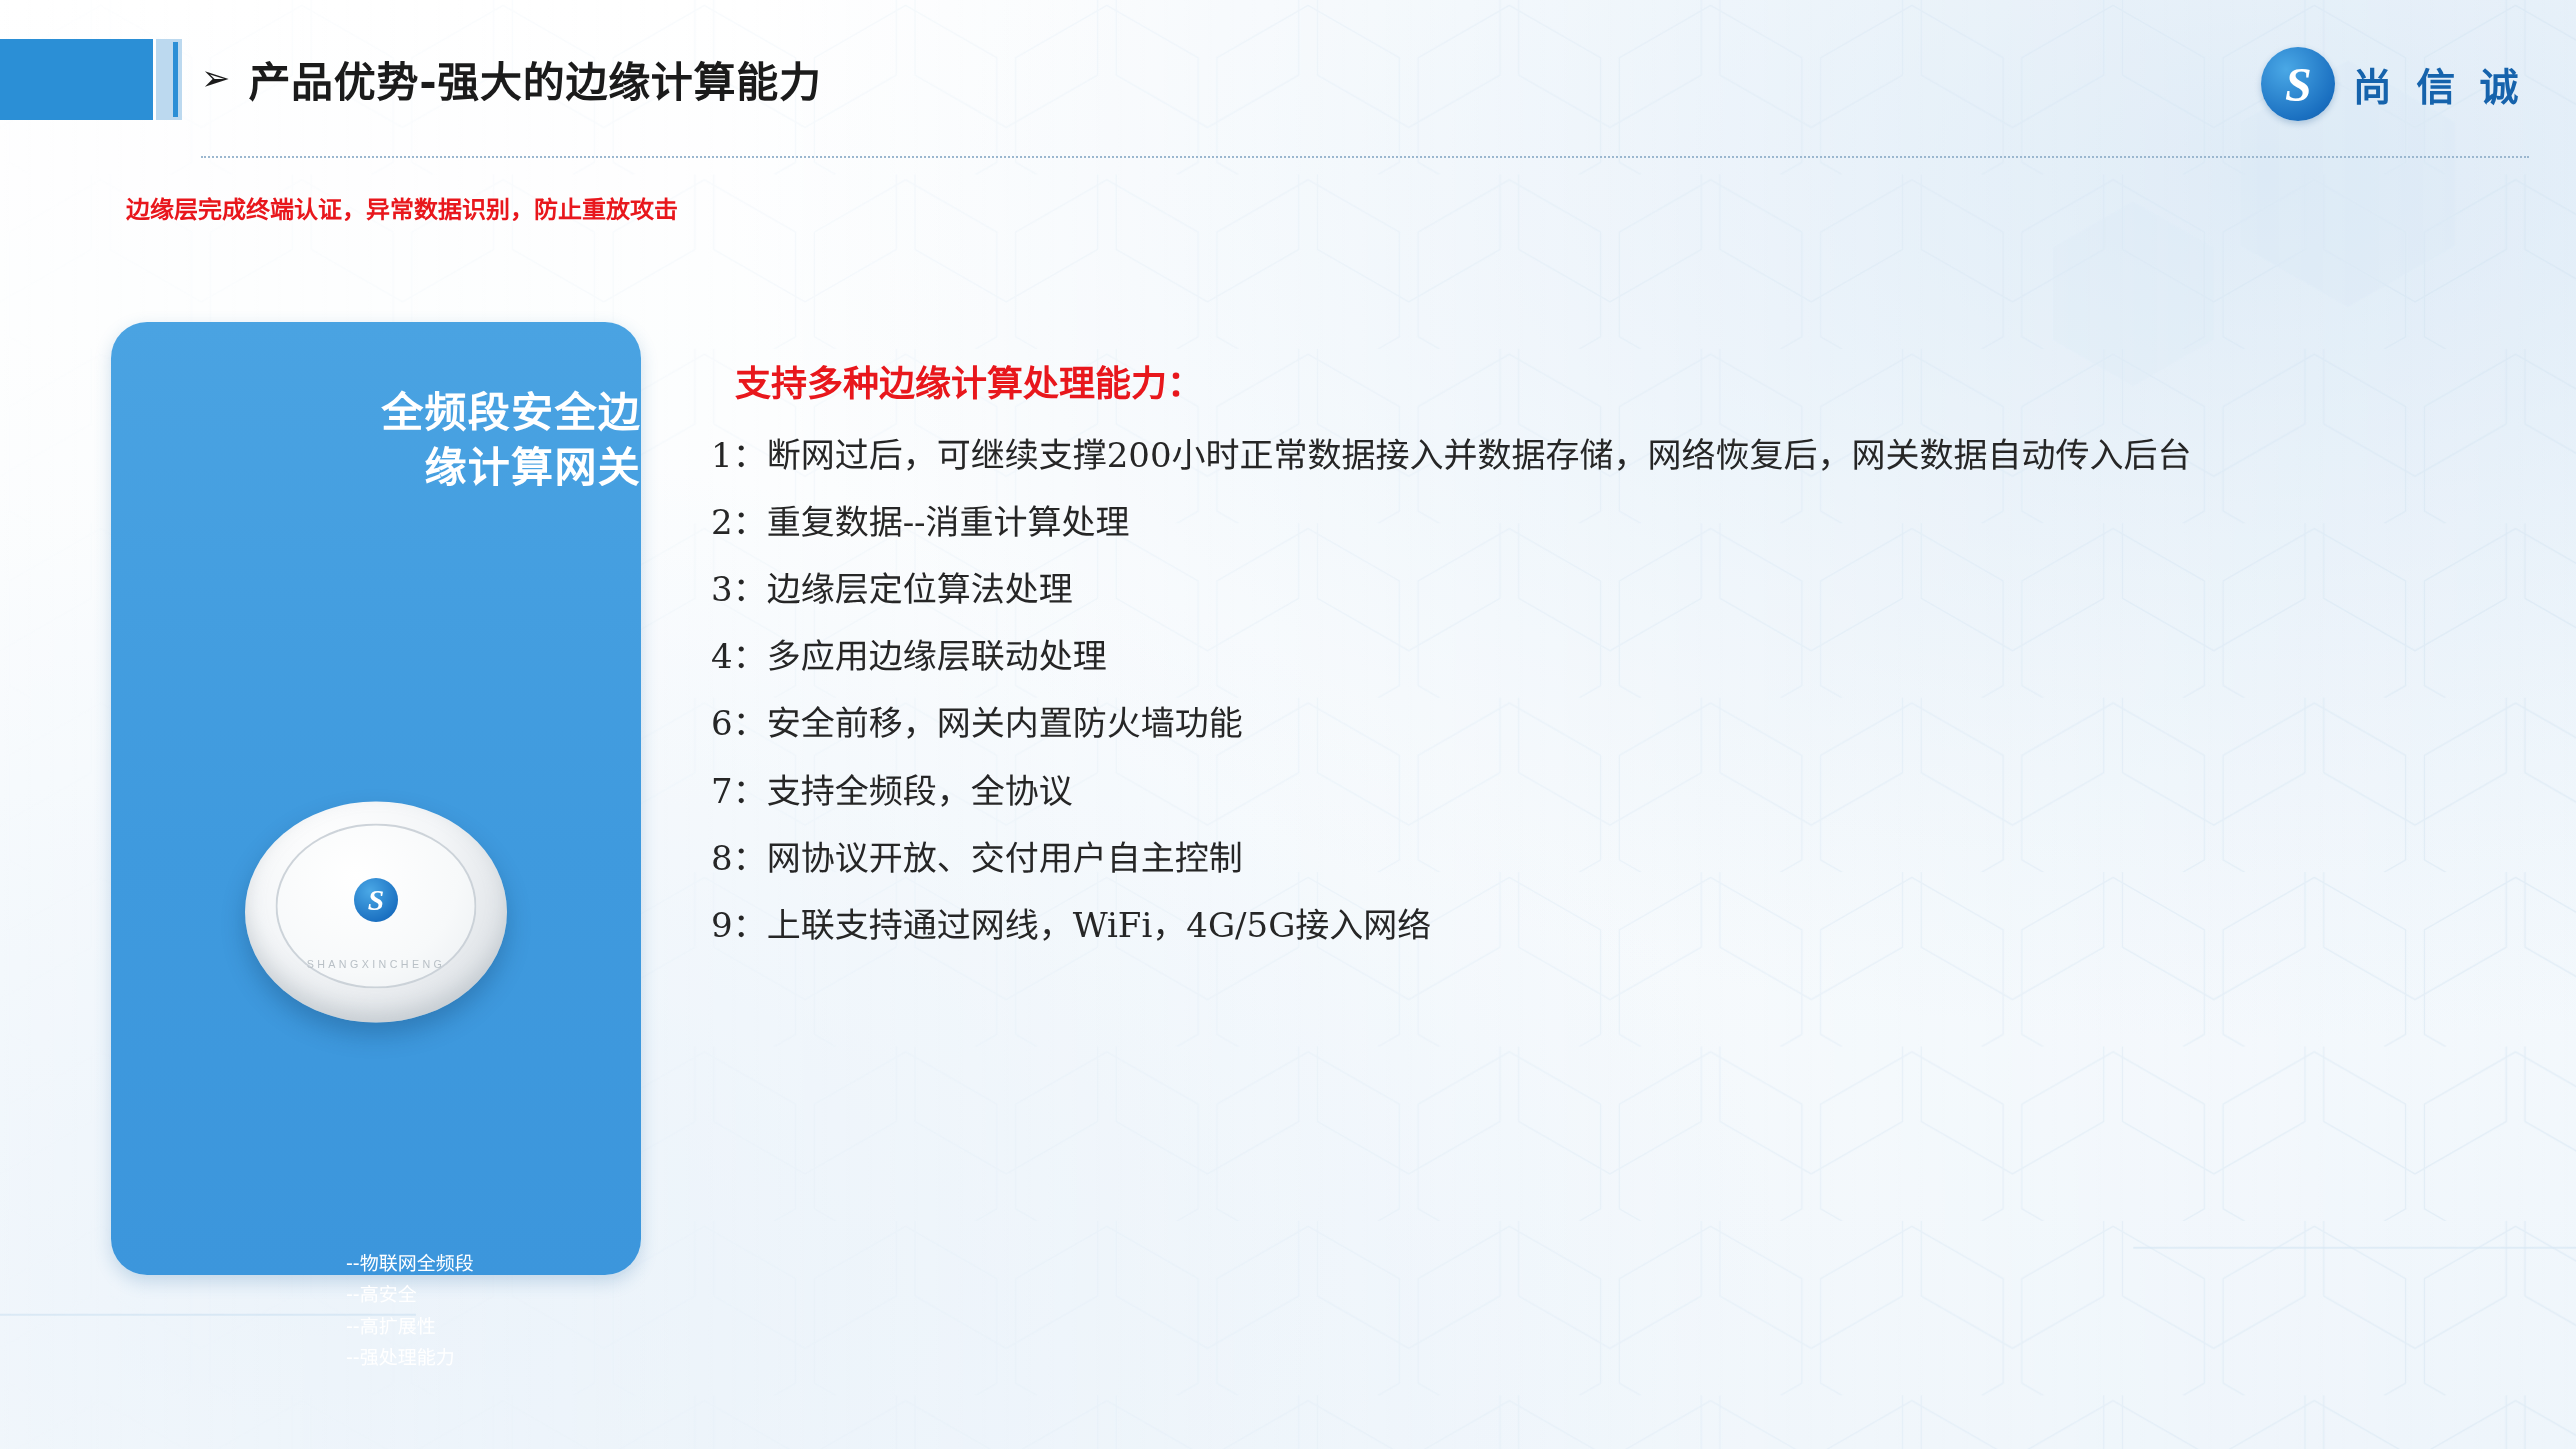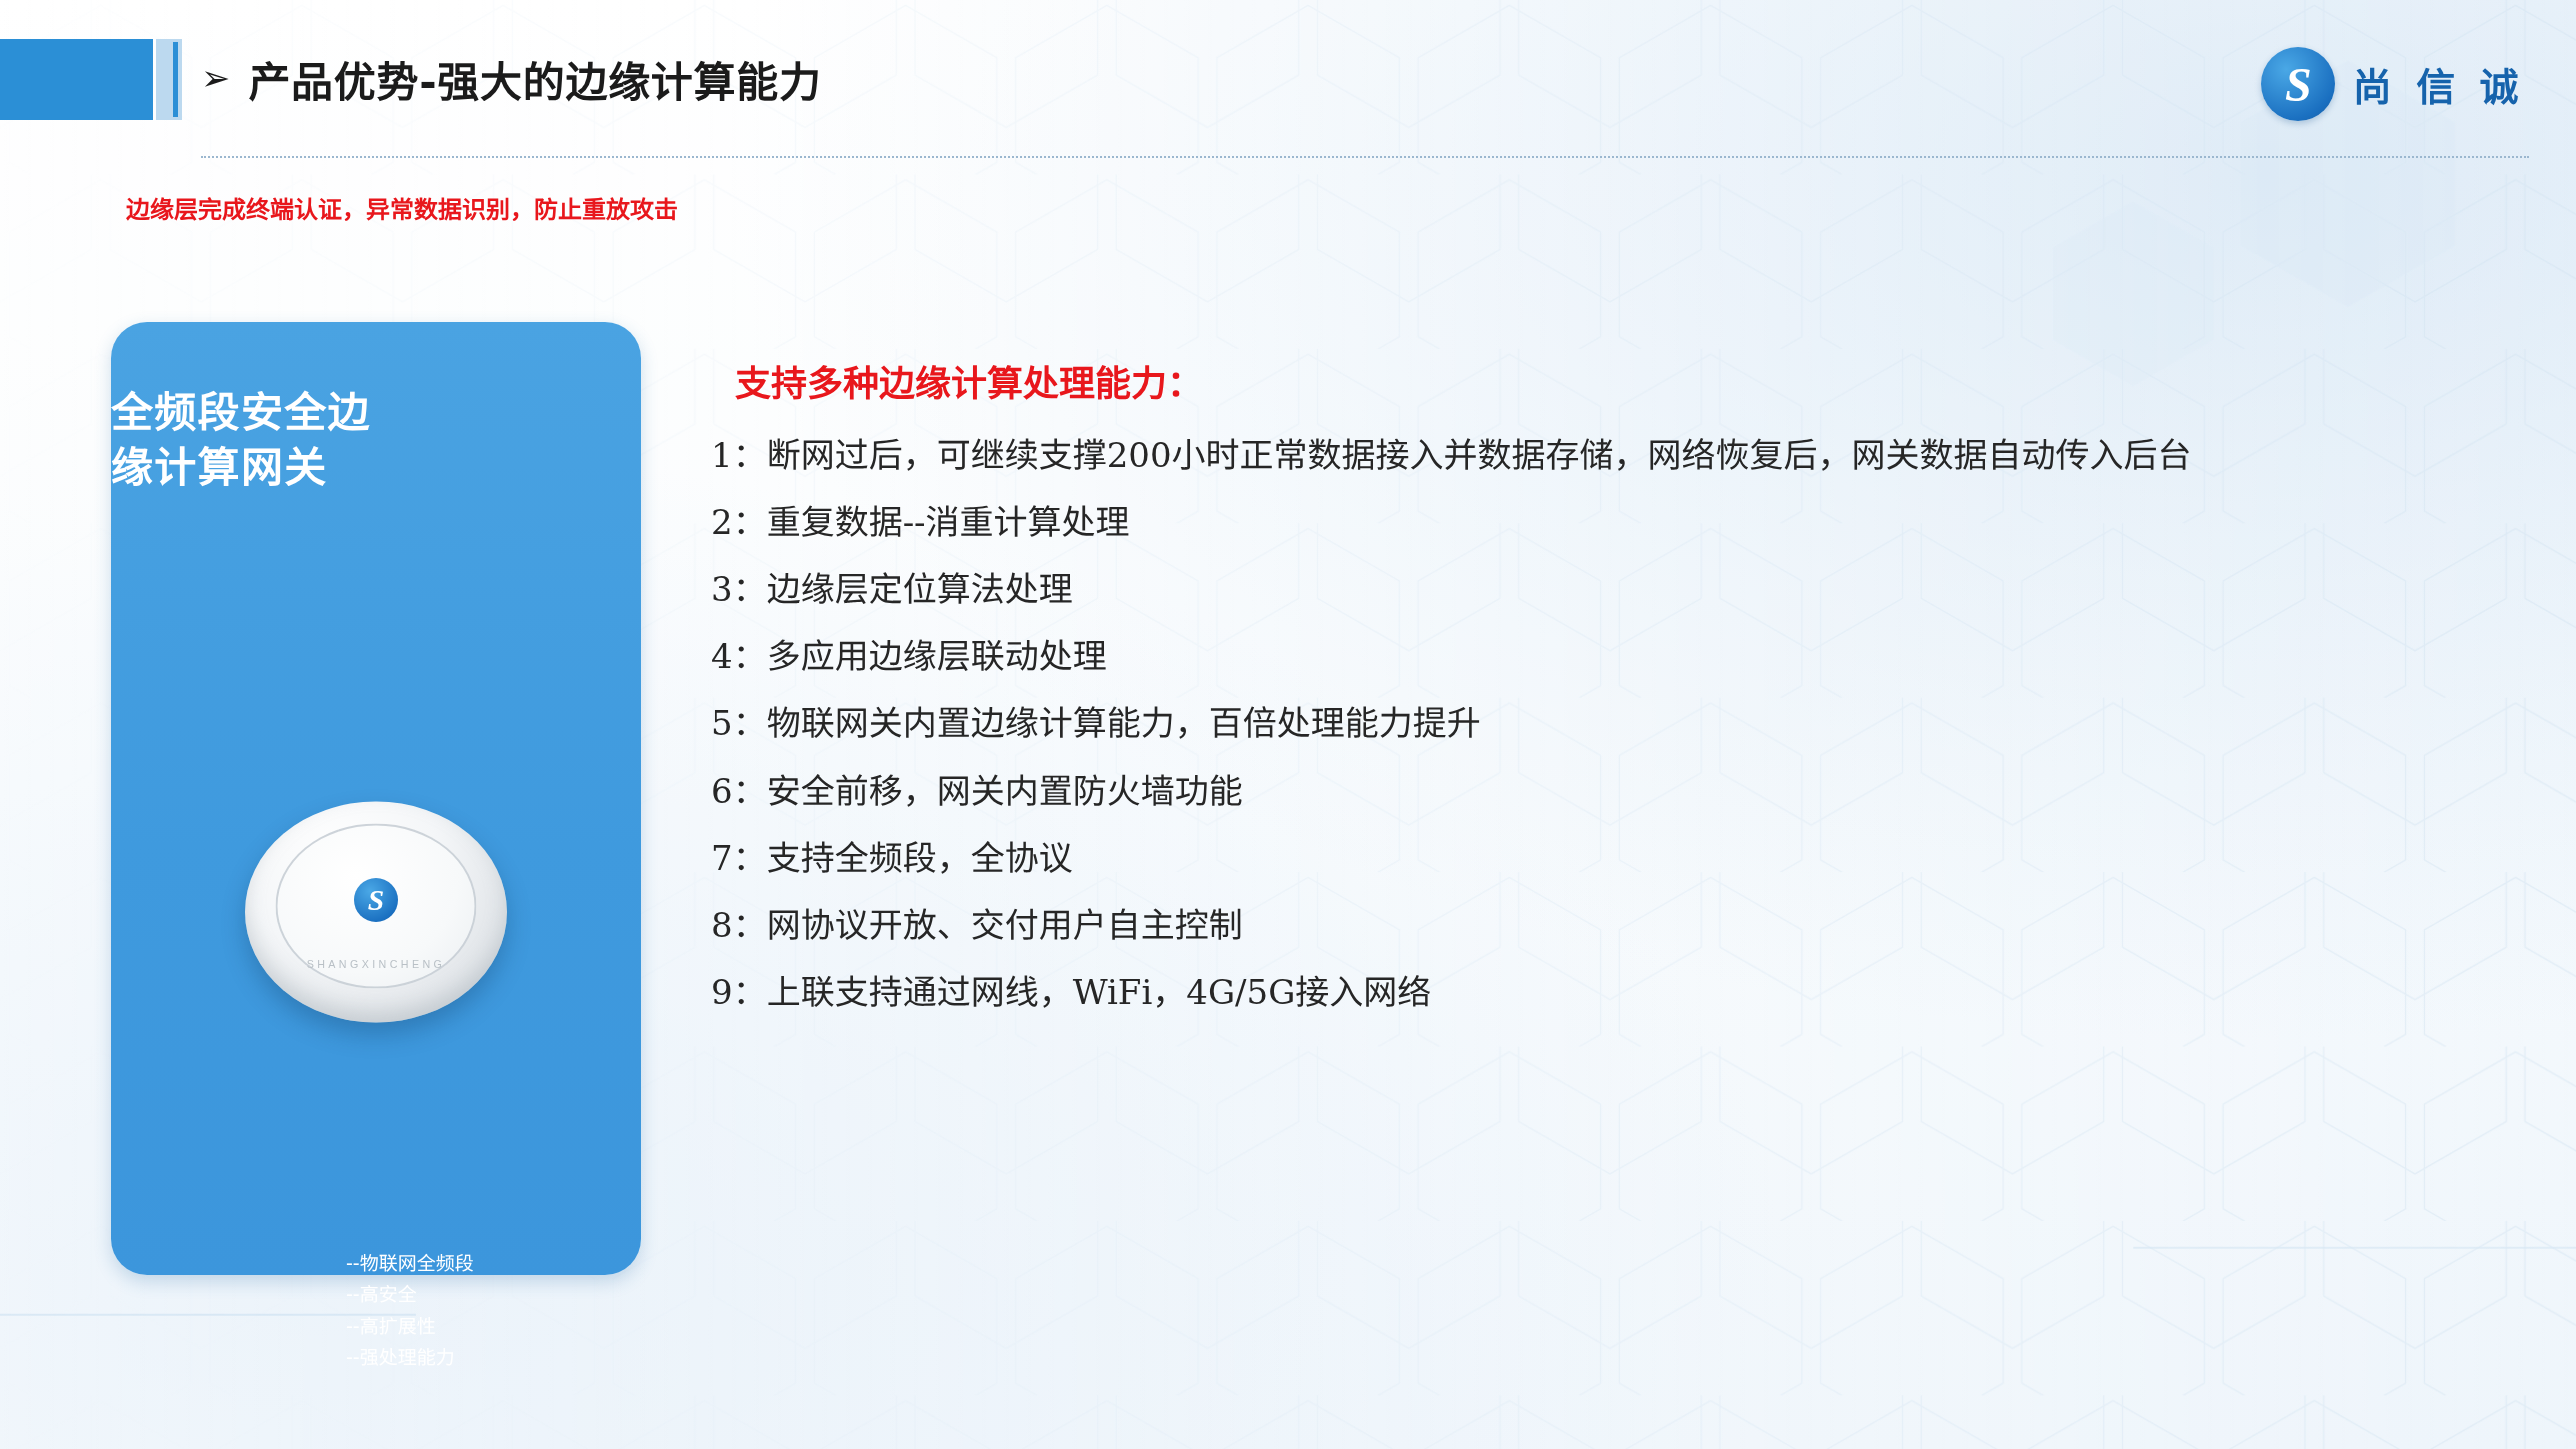--- a/index.html
+++ b/index.html
@@ -145,21 +145,21 @@
     height: 953px;
     background: linear-gradient(180deg,#4aa3e2 0%,#3f9ade 55%,#3c96dc 100%);
     border-radius: 36px;
     box-shadow: 0 6.7px 17.4px rgba(40,110,170,0.22);
   }
   .card-title {
     position: absolute;
     left: 0;
     right: 0;
     top: 64px;
-    text-align: left;
+    text-align: right;
     color: #ffffff;
     font-size: 42px;
     font-weight: bold;
     line-height: 1.3;
     letter-spacing: 1.3px;
     font-family: "DejaVu Sans", "Liberation Sans", sans-serif;
   }
   .device {
     position: absolute;
     left: 50%;
@@ -323,21 +323,20 @@
     </div>
   </div>
 
   <div class="content-heading">支持多种边缘计算处理能力：</div>
 
   <div class="content-list">
     <p>1：断网过后，可继续支撑200小时正常数据接入并数据存储，网络恢复后，网关数据自动传入后台</p>
     <p>2：重复数据--消重计算处理</p>
     <p>3：边缘层定位算法处理</p>
     <p>4：多应用边缘层联动处理</p>
-    <p>5：物联网关内置边缘计算能力，百倍处理能力提升</p>
     <p>6：安全前移，网关内置防火墙功能</p>
     <p>7：支持全频段，全协议</p>
     <p>8：网协议开放、交付用户自主控制</p>
     <p>9：上联支持通过网线，WiFi，4G/5G接入网络</p>
   </div>
 
 </div>
 
 
 </body></html>

